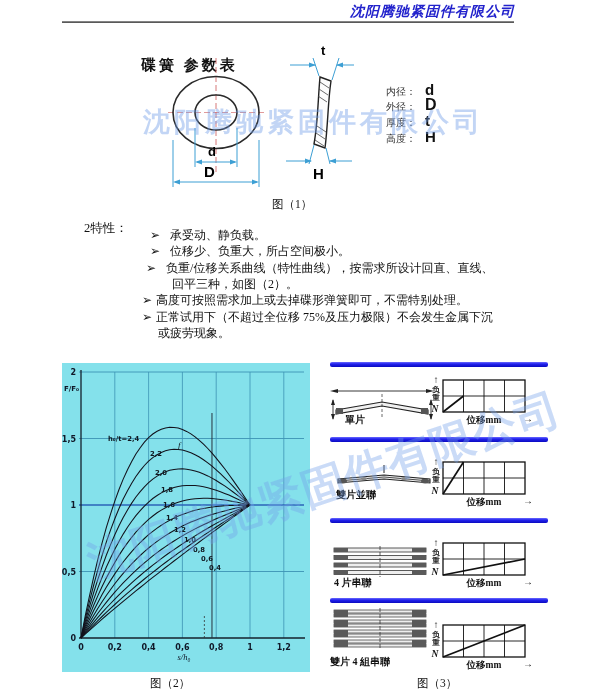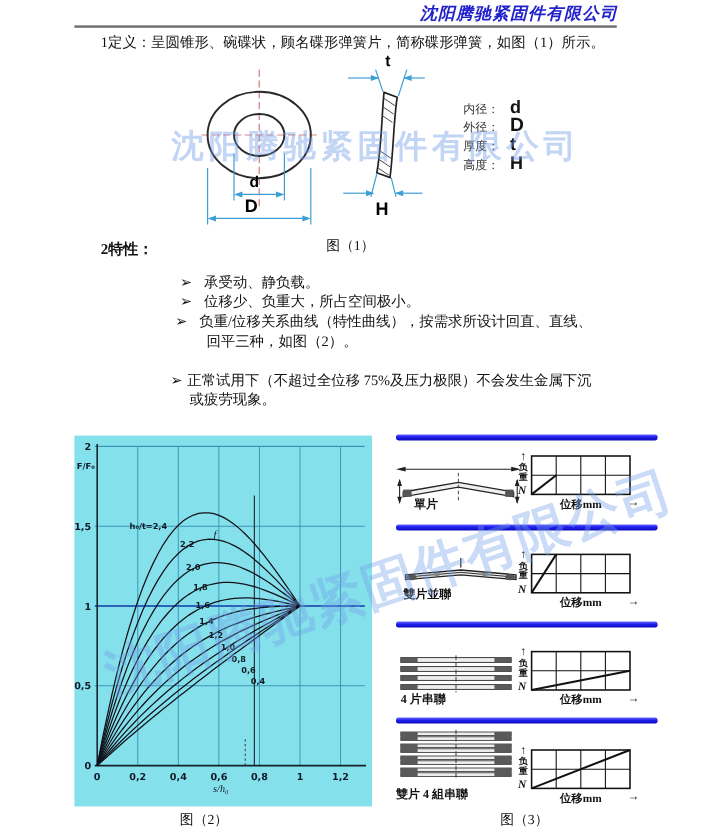--- a/index.html
+++ b/index.html
@@ -14,21 +14,21 @@
   .def{left:84px;top:27px;width:470px;font-size:12px;white-space:nowrap;}
   
   .fig1-title{left:141px;top:56px;font-size:15px;font-weight:bold;letter-spacing:3px;}
   .fig1-svg{left:130px;top:40px;}
   .legend-row{left:386px;white-space:nowrap;}
   .legend-label{font-size:10px;color:#333;}
   .legend-sym{font-family:"Liberation Sans","DejaVu Sans",sans-serif;font-weight:bold;
               font-size:14px;margin-left:9px;color:#111;}
   .cap{font-size:11.5px;text-align:center;}
   
-  .feat-h{left:84px;top:200px;font-size:12.5px;font-weight:700;}
+  .feat-h{left:84px;top:220px;font-size:12.5px;font-weight:400;}
   .bullet-line{white-space:nowrap;font-size:12px;}
   .bullet-line .mk{display:inline-block;}
   .mk-wide{margin-right:10px;} .mk-narrow{margin-right:4px;}
   
   .fig2-box{left:62px;top:363px;width:248px;height:309px;background:#84e1eb;}
   
   .bar{left:330px;width:218px;height:5px;border-radius:2px;
        background:linear-gradient(180deg,#6a6aff,#2222ee 40%,#0b0bc0);}
   .schem-cap{font-size:10px;font-weight:bold;text-align:left;white-space:nowrap;}
   
@@ -39,22 +39,22 @@
         transform:rotate(-18.5deg);transform-origin:0 50%;}
 </style>
 </head>
 <body>
 
 <div class="page">
 
   <div class="abs company">沈阳腾驰紧固件有限公司</div>
   <div class="abs header-rule"></div>
 
-  <div class="abs def">1定义：呈圆锥形、碗碟状，顾名碟形弹簧片，简称碟形弹簧，如图（1）所示。</div>
-
+
+  <div class="abs fig1-title">碟簧 参数表</div>
 
   <svg class="abs fig1-svg" width="260" height="150" viewBox="0 0 260 150">
 
     <line x1="86" y1="18" x2="86" y2="132" stroke="#cc5555" stroke-width="0.8" stroke-dasharray="6,3"></line>
     <line x1="38" y1="72.5" x2="136" y2="72.5" stroke="#cc5555" stroke-width="0.6" stroke-dasharray="6,3"></line>
 
     <ellipse cx="86" cy="72.5" rx="43" ry="36" fill="none" stroke="#2a2a2a" stroke-width="1.6"></ellipse>
     <ellipse cx="86" cy="72.5" rx="21" ry="17.5" fill="none" stroke="#2a2a2a" stroke-width="1.6"></ellipse>
 
     <g stroke="#3d9fd4" stroke-width="1">
@@ -119,20 +119,21 @@
     <span class="legend-label">高度：</span><span class="legend-sym" style="font-size:15px;">H</span>
   </div>
 
   <div class="abs cap" style="left:262px;top:197px;width:60px;">图（1）</div>
 
   <div class="abs feat-h">2特性：</div>
   <div class="abs bullet-line" style="left:150px;top:227px;"><span class="mk mk-wide">➢</span><span>承受动、静负载。</span></div>
   <div class="abs bullet-line" style="left:150px;top:243px;"><span class="mk mk-wide">➢</span><span>位移少、负重大，所占空间极小。</span></div>
   <div class="abs bullet-line" style="left:146px;top:260px;"><span class="mk mk-wide">➢</span><span>负重/位移关系曲线（特性曲线），按需求所设计回直、直线、</span></div>
   <div class="abs bullet-line" style="left:172px;top:276px;"><span class="mk"></span><span>回平三种，如图（2）。</span></div>
+  <div class="abs bullet-line" style="left:142px;top:292px;"><span class="mk mk-narrow">➢</span><span>高度可按照需求加上或去掉碟形弹簧即可，不需特别处理。</span></div>
   <div class="abs bullet-line" style="left:142px;top:309px;"><span class="mk mk-narrow">➢</span><span>正常试用下（不超过全位移 75%及压力极限）不会发生金属下沉</span></div>
   <div class="abs bullet-line" style="left:158px;top:325px;"><span class="mk"></span><span>或疲劳现象。</span></div>
 
   <div class="abs fig2-box">
     <svg id="fig2svg" width="248" height="309" viewBox="0 0 248 309">
         <line x1="52.800000000000004" y1="9" x2="52.800000000000004" y2="275" stroke="#3d93b4" stroke-width="0.8"></line>
         <line x1="86.60000000000001" y1="9" x2="86.60000000000001" y2="275" stroke="#3d93b4" stroke-width="0.8"></line>
         <line x1="120.39999999999999" y1="9" x2="120.39999999999999" y2="275" stroke="#3d93b4" stroke-width="0.8"></line>
         <line x1="154.20000000000002" y1="9" x2="154.20000000000002" y2="275" stroke="#3d93b4" stroke-width="0.8"></line>
         <line x1="188" y1="9" x2="188" y2="275" stroke="#3d93b4" stroke-width="0.8"></line>

